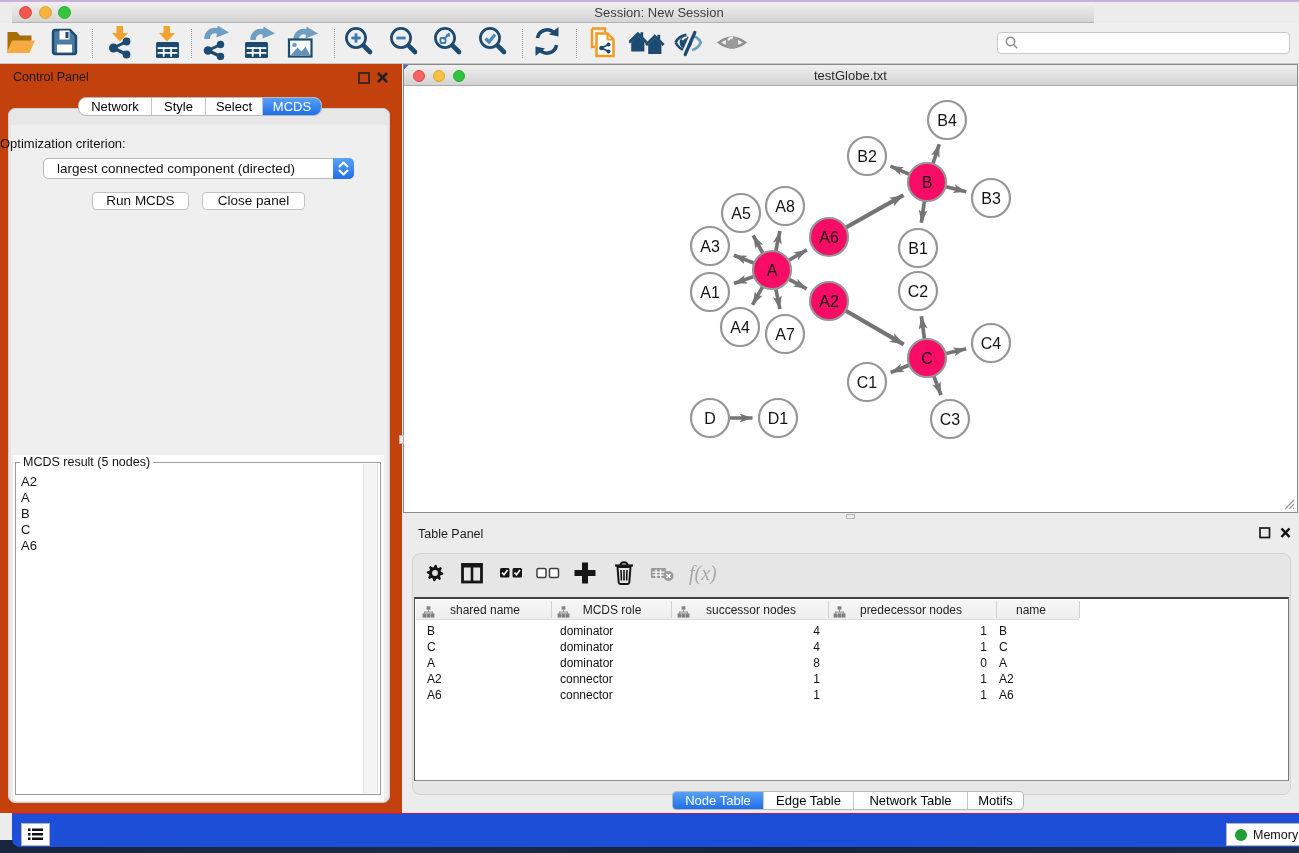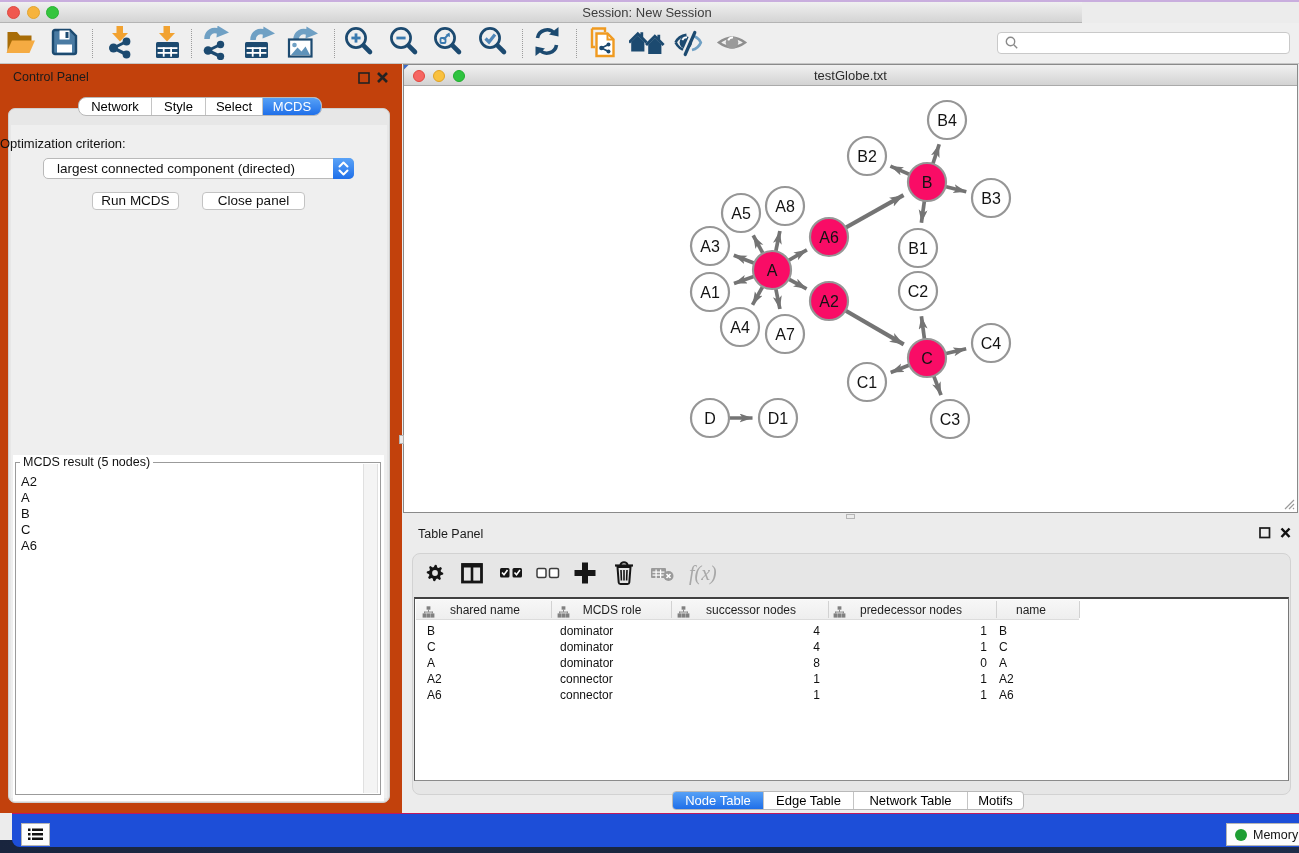--- a/index.html
+++ b/index.html
@@ -1,21 +1,21 @@
 <!DOCTYPE html>
 <html><head><meta charset="utf-8"><style>
 *{margin:0;padding:0;box-sizing:border-box}
 html,body{width:1299px;height:853px;overflow:hidden}
 body{font-family:"Liberation Sans",sans-serif;background:#ececec;position:relative}
 .abs{position:absolute}
 </style></head>
 <body>
 
 <div class="abs" style="left:0;top:0;width:1299px;height:2px;background:#c9aede"></div>
-<div class="abs" style="left:0;top:2px;width:1082px;height:21px;background:linear-gradient(#f0f0f0,#d4d4d4);border-bottom:1px solid #b4b4b4">
+<div class="abs" style="left:12px;top:2px;width:1082px;height:21px;background:linear-gradient(#f0f0f0,#d4d4d4);border-bottom:1px solid #b4b4b4">
   <div class="abs" style="left:7px;top:4px;width:13px;height:13px;border-radius:50%;background:#f0584f;border:0.5px solid #dd4b42"></div>
   <div class="abs" style="left:27px;top:4px;width:13px;height:13px;border-radius:50%;background:#f6b33d;border:0.5px solid #e3a42f"></div>
   <div class="abs" style="left:46px;top:4px;width:13px;height:13px;border-radius:50%;background:#35c53e;border:0.5px solid #2cb335"></div>
   <div class="abs" style="left:0;top:3px;width:1294px;text-align:center;font-size:13px;color:#3c3c3c">Session: New Session</div>
 </div>
 
 <div class="abs" style="left:0;top:23px;width:1299px;height:41px;background:#efefef;border-bottom:1px solid #c6c6c6">
 <svg class="abs" style="left:4px;top:3px" width="34" height="34">
       <path d="M3.5 6 L13 6 L16 9.5 L27.5 9.5 L27.5 16 L9 16 L4.5 26 L3.5 26 Z" fill="#a86d08"></path>
       <path d="M2.5 27 L8 14.5 L31 14.5 L25.5 27 Z" fill="#f5ab42"></path>
@@ -164,21 +164,21 @@
   <div class="abs" style="left:0;top:72px;width:400px;text-align:left;font-size:13px;color:#111">Optimization criterion:</div>
   <div class="abs" style="left:43px;top:94px;width:311px;height:21px;background:#fff;border:1px solid #b9b9b9;border-radius:5px">
     <div class="abs" style="left:13px;top:2px;font-size:13.5px;color:#111">largest connected component (directed)</div>
     <div class="abs" style="right:-1px;top:-1px;width:21px;height:21px;border-radius:0 5px 5px 0;background:linear-gradient(#5aa3f7,#1f6fe9)">
       <svg width="21" height="21">
           <path d="M6.5 8.5 L10.5 4.5 L14.5 8.5" fill="none" stroke="#fff" stroke-width="2" stroke-linecap="round" stroke-linejoin="round"></path>
           <path d="M6.5 12.5 L10.5 16.5 L14.5 12.5" fill="none" stroke="#fff" stroke-width="2" stroke-linecap="round" stroke-linejoin="round"></path>
         </svg>
     </div>
   </div>
-  <div class="abs" style="left:92px;top:128px;width:87px;height:18px;background:#fff;border:1px solid #c3c3c3;border-radius:4px;font-size:13.5px;text-align:center;line-height:16px;color:#111">Run MCDS</div>
+  <div class="abs" style="left:92px;top:128px;width:97px;height:18px;background:#fff;border:1px solid #c3c3c3;border-radius:4px;font-size:13.5px;text-align:center;line-height:16px;color:#111">Run MCDS</div>
   <div class="abs" style="left:202px;top:128px;width:103px;height:18px;background:#fff;border:1px solid #c3c3c3;border-radius:4px;font-size:13.5px;text-align:center;line-height:16px;color:#111">Close panel</div>
 
   <div class="abs" style="left:13px;top:391px;width:371px;height:346px;background:#fff"></div>
   <div class="abs" style="left:15px;top:398px;width:366px;height:333px;border:1px solid #9b9b9b"></div>
   <div class="abs" style="left:20px;top:391px;padding:0 3px;background:#fff;font-size:12.5px;color:#111">MCDS result (5 nodes)</div>
   <div class="abs" style="left:363px;top:400px;width:15px;height:329px;background:#f4f4f4;border-left:1px solid #e0e0e0;border-right:1px solid #e0e0e0"></div>
   <div class="abs" style="left:21px;top:410px;font-size:13px;color:#111;line-height:16px">A2<br>A<br>B<br>C<br>A6</div>
 </div>
 
 <div class="abs" style="left:403px;top:64px;width:895px;height:449px;background:#fff;border:1px solid #8a8a8a">

